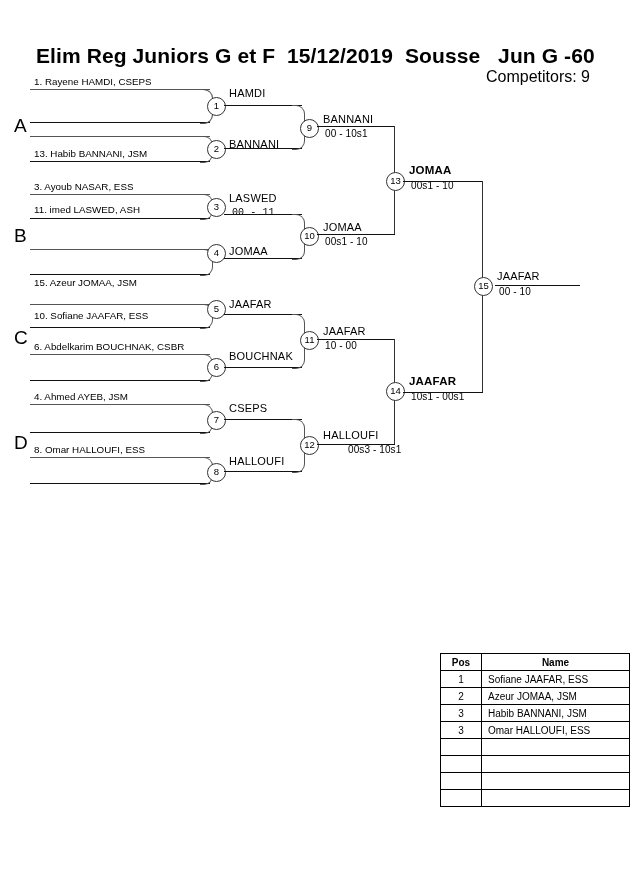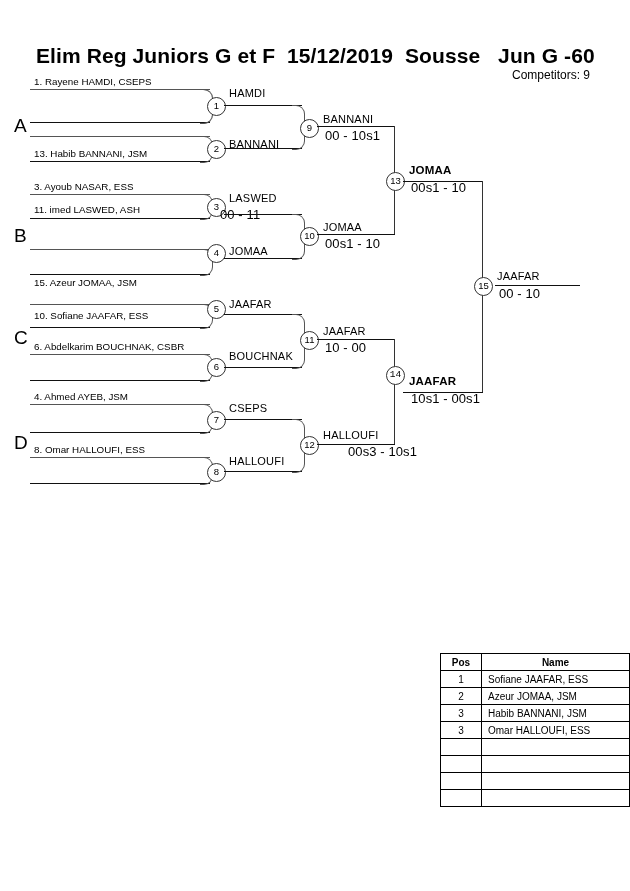--- a/index.html
+++ b/index.html
@@ -2,39 +2,39 @@
 <html><head>
 <meta charset="utf-8">
 <style>
   html,body{margin:0;padding:0;background:#fff;}
   body{width:630px;height:891px;position:relative;
        font-family:"Liberation Sans","DejaVu Sans",sans-serif;color:#000;overflow:hidden;}
   .abs{position:absolute;}
 
   
   #title{left:36px;top:44px;font-size:21px;font-weight:bold;letter-spacing:.1px;white-space:pre;}
-  #competitors{left:430px;top:68px;width:160px;text-align:right;font-size:12px;}
+  #competitors{left:430px;top:68px;width:160px;text-align:right;font-size:16px;}
 
   
   .hline{height:0;border-top:1.4px solid #555;}
   .hline.dark{border-top:1.4px solid #111;}
   .vline{width:0;border-left:1.2px solid #333;}
 
   
   .elbow{border:1.3px solid #555;border-left:none;border-radius:0 9px 9px 0;background:transparent;}
 
   .circle{width:17px;height:17px;border:1.2px solid #333;border-radius:50%;
           background:#fff;font-size:9.5px;line-height:16px;text-align:center;}
 
   
   .seed{font-size:9.8px;white-space:nowrap;}
   
   .wname{font-size:11px;white-space:nowrap;letter-spacing:.2px;}
   .wname.bold{font-weight:bold;font-size:11.5px;}
-  .score{font-size:13px;white-space:nowrap;letter-spacing:.1px;}
+  .score{font-size:10px;white-space:nowrap;letter-spacing:.1px;}
 
   .poolletter{font-size:19px;}
 
   
   #results-wrap{left:417px;top:653px;width:190px;}
   #results-title{font-size:11.5px;font-weight:bold;text-align:center;margin-bottom:5px;}
   table{border-collapse:collapse;width:190px;border:1.6px solid #000;margin-left:23px;}
   th,td{border:1px solid #000;font-size:10px;height:16px;padding:0 3px;}
   th.pos,td.pos{width:34px;text-align:center;}
   th{font-weight:bold;}
@@ -67,21 +67,21 @@
 <div class="abs circle" style="left:207px;top:140px;">2</div>
 <div class="abs wname" style="left:229px;top:138px;">BANNANI</div>
 
 <div class="abs seed" style="left:34px;top:181px;">3. Ayoub NASAR, ESS</div>
 <div class="abs hline" style="left:30px;top:194px;width:180px;"></div>
 <div class="abs seed" style="left:34px;top:204px;">11. imed LASWED, ASH</div>
 <div class="abs hline dark" style="left:30px;top:218px;width:180px;"></div>
 <div class="abs elbow" style="left:200px;top:194px;width:12px;height:24px;"></div>
 <div class="abs circle" style="left:207px;top:198px;">3</div>
 <div class="abs wname" style="left:229px;top:192px;">LASWED</div>
-<div class="abs score" style="left:220px;top:207px;">00 - 11</div>
+<div class="abs score" style="left:232px;top:207px;font-family:Liberation Mono, monospace;">00 - 11</div>
 
 <div class="abs hline" style="left:30px;top:249px;width:180px;"></div>
 <div class="abs seed" style="left:34px;top:253px;margin-top:24px;">15. Azeur JOMAA, JSM</div>
 <div class="abs hline dark" style="left:30px;top:274px;width:180px;"></div>
 <div class="abs elbow" style="left:200px;top:249px;width:12px;height:25px;"></div>
 <div class="abs circle" style="left:207px;top:244px;">4</div>
 <div class="abs wname" style="left:229px;top:245px;">JOMAA</div>
 
 <div class="abs hline" style="left:30px;top:304px;width:180px;"></div>
 <div class="abs seed" style="left:34px;top:310px;">10. Sofiane JAAFAR, ESS</div>
@@ -142,21 +142,21 @@
 <div class="abs hline dark" style="left:317px;top:126px;width:78px;"></div>
 <div class="abs hline dark" style="left:317px;top:234px;width:78px;"></div>
 <div class="abs vline" style="left:394px;top:126px;height:108px;"></div>
 <div class="abs circle" style="left:386px;top:172px;">13</div>
 <div class="abs wname bold" style="left:409px;top:164px;">JOMAA</div>
 <div class="abs score" style="left:411px;top:180px;">00s1 - 10</div>
 
 <div class="abs hline dark" style="left:317px;top:339px;width:78px;"></div>
 <div class="abs hline dark" style="left:317px;top:444px;width:78px;"></div>
 <div class="abs vline" style="left:394px;top:339px;height:105px;"></div>
-<div class="abs circle" style="left:386px;top:366px;font-family:Liberation Mono, monospace;">14</div>
+<div class="abs circle" style="left:386px;top:382px;">14</div>
 <div class="abs wname bold" style="left:409px;top:375px;">JAAFAR</div>
 <div class="abs score" style="left:411px;top:391px;">10s1 - 00s1</div>
 
 <div class="abs hline dark" style="left:403px;top:181px;width:80px;"></div>
 <div class="abs hline dark" style="left:403px;top:392px;width:80px;"></div>
 <div class="abs vline" style="left:482px;top:181px;height:211px;"></div>
 <div class="abs circle" style="left:474px;top:277px;">15</div>
 <div class="abs wname" style="left:497px;top:270px;">JAAFAR</div>
 <div class="abs score" style="left:499px;top:286px;">00 - 10</div>
 <div class="abs hline dark" style="left:495px;top:285px;width:85px;"></div>

